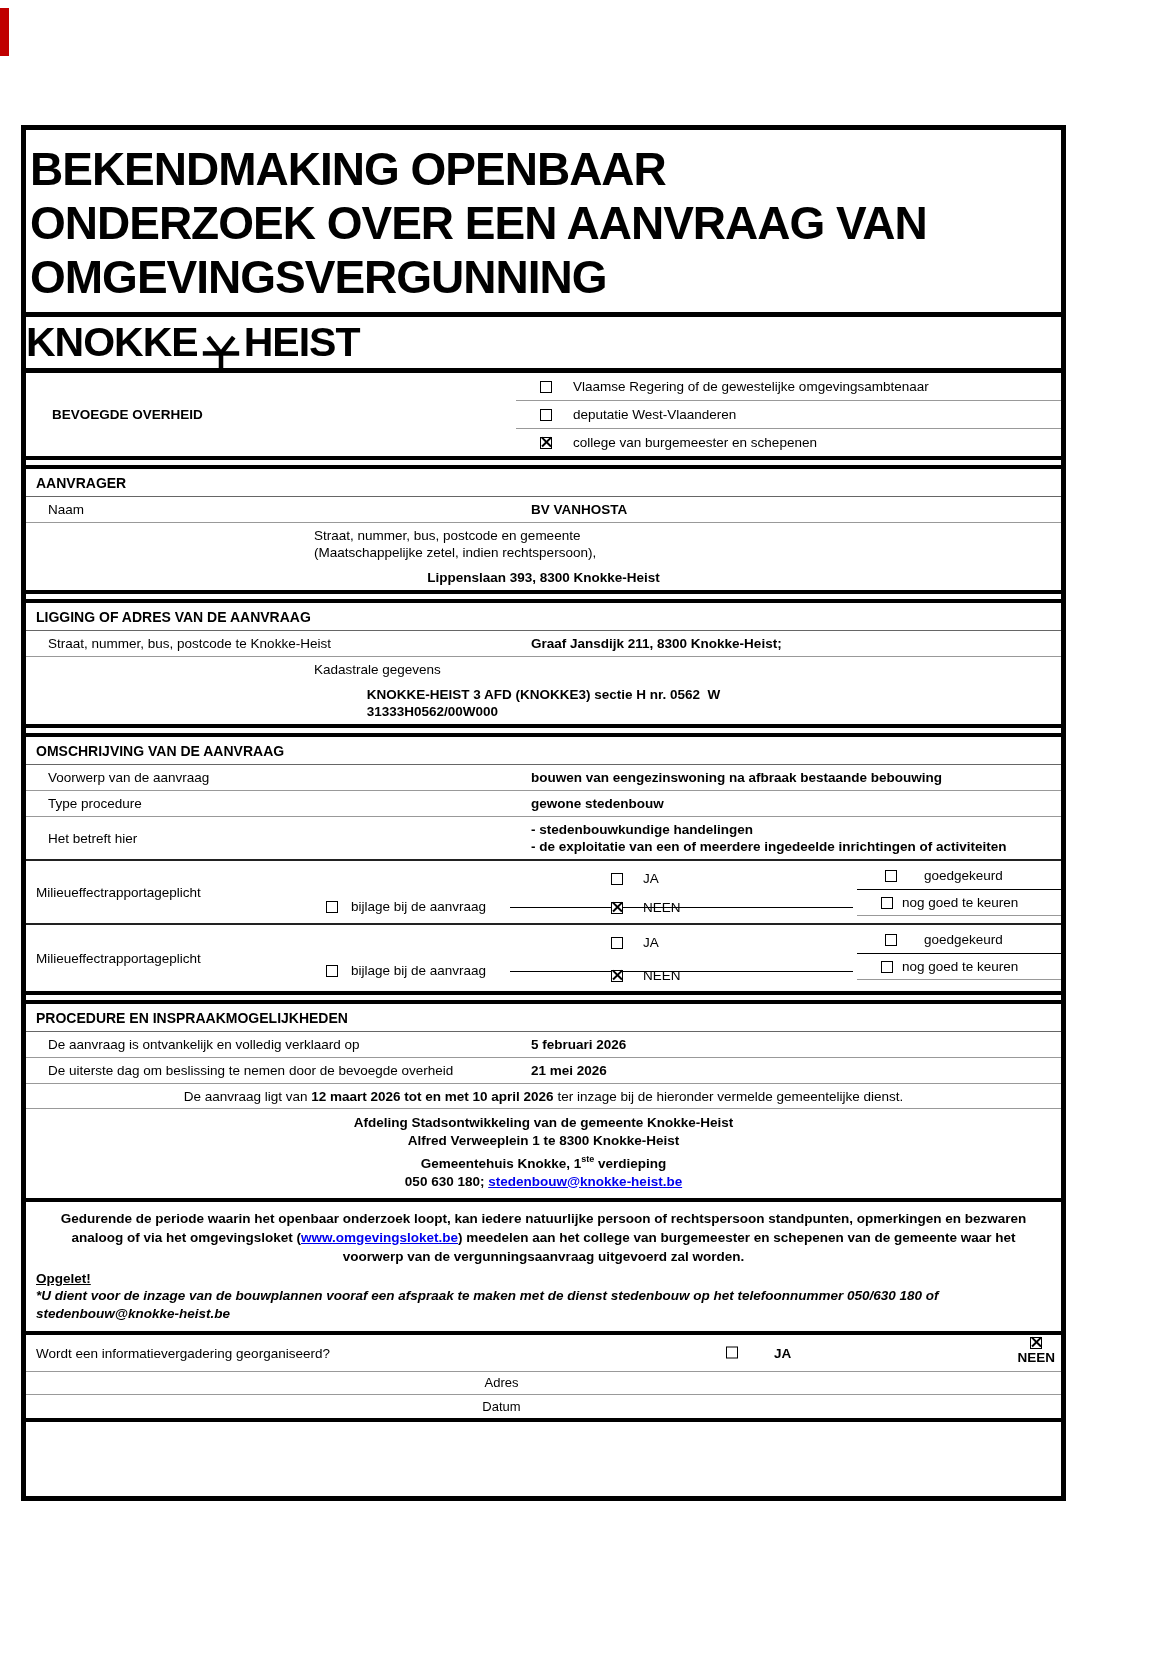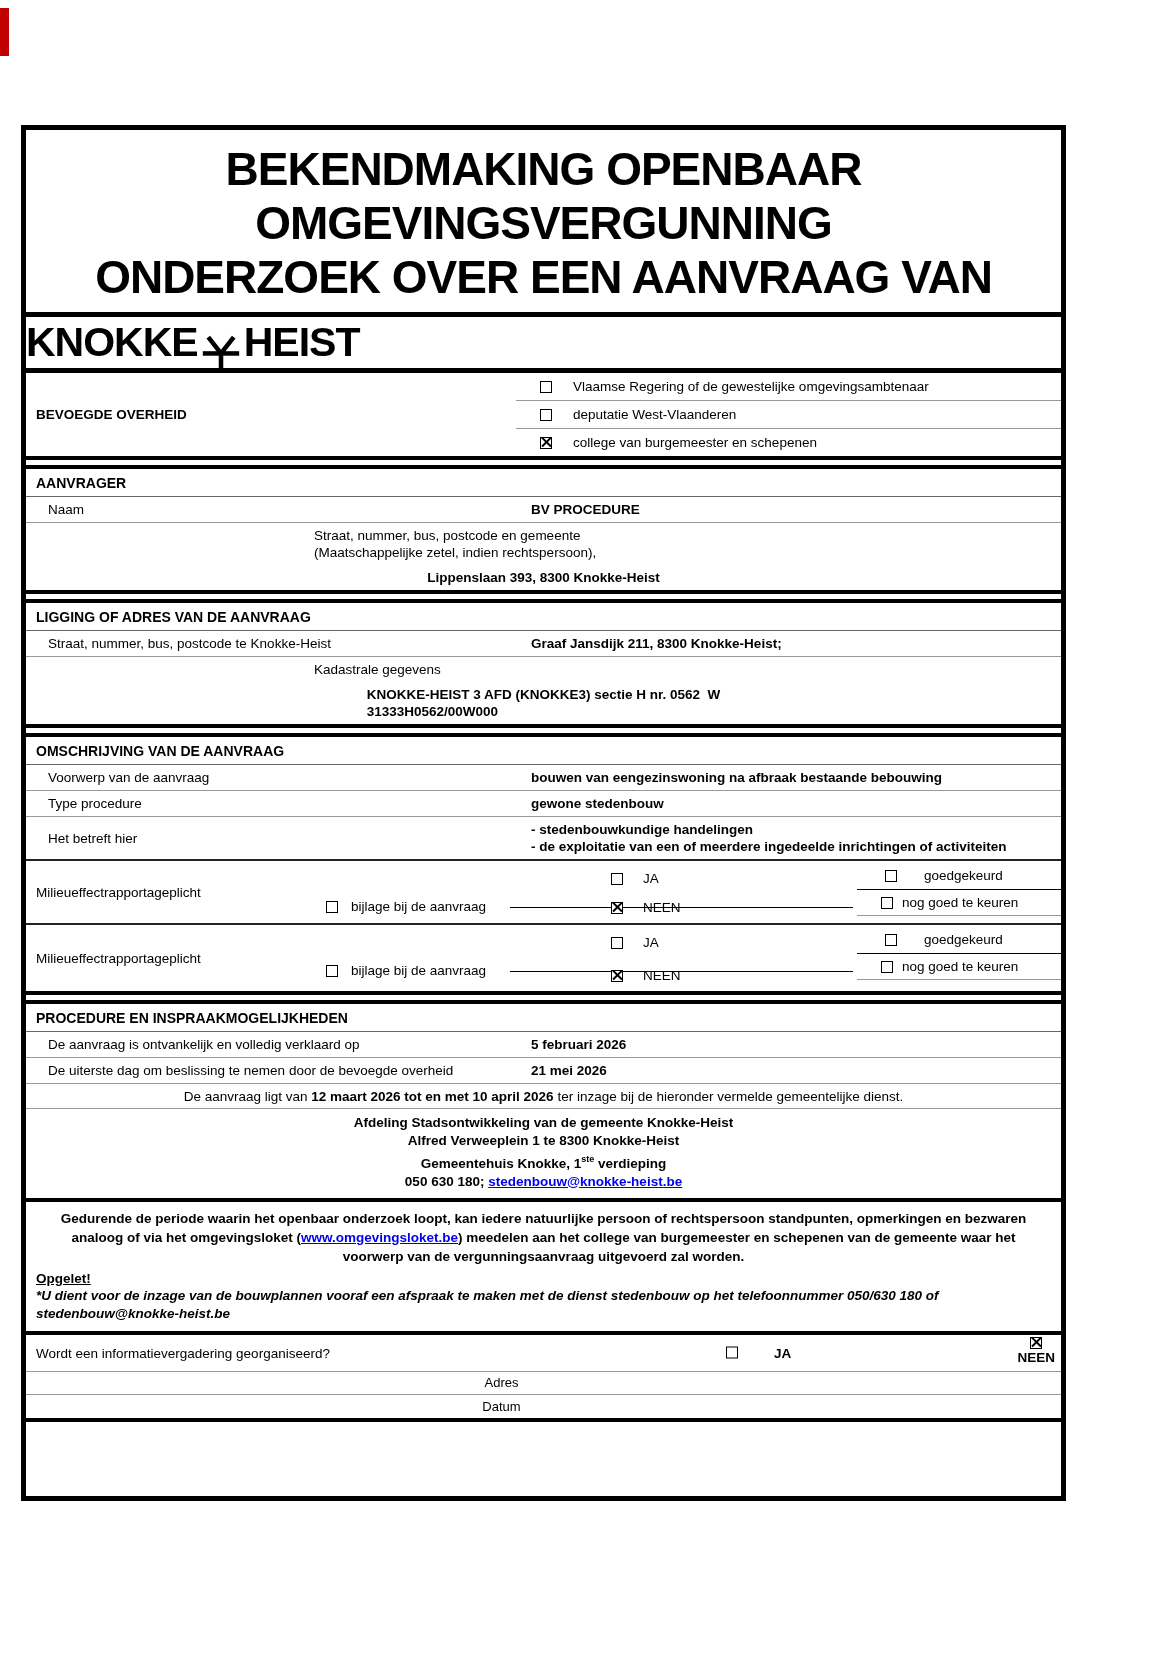--- a/index.html
+++ b/index.html
@@ -8,21 +8,21 @@
     width:1169px; height:1654px; position:relative;
     font-family:"Liberation Sans", sans-serif; color:#000;
   }
   .red-mark { position:absolute; left:0; top:8px; width:9px; height:48px; background:#c00000; }
   .doc {
     position:absolute; left:21px; top:125px; width:1045px; height:1376px;
     border:5px solid #000; display:flex; flex-direction:column; background:#fff; overflow:hidden;
   }
   
   .title-box {
-    border-bottom:5px solid #000; text-align:center; padding:12px 4px 8px;
+    border-bottom:5px solid #000; padding:12px 4px 8px;
     font-weight:bold; font-size:46px; line-height:54px; letter-spacing:-1px;
   }
   .logo-box {
     border-bottom:5px solid #000; height:56px; display:flex; align-items:center; justify-content:flex-start;
     font-weight:bold; font-size:41px; letter-spacing:-1px;
   }
   .logo-star { width:40px; height:44px; margin:10px 3px 0; }
   
   .gap { height:13px; border-top:4px solid #000; border-bottom:4px solid #000; flex:none; }
   .sec { flex:none; }
@@ -34,21 +34,21 @@
   .pre { white-space:pre-wrap; }
   
   .cb { width:12px; height:12px; border:1.6px solid #000; display:inline-block; position:relative; flex:none; background:#fff; cursor:pointer; }
   .cb.checked::before, .cb.checked::after {
     content:""; position:absolute; left:-1px; top:3.6px; width:13px; height:1.6px; background:#000;
   }
   .cb.checked::before { transform:rotate(45deg); }
   .cb.checked::after  { transform:rotate(-45deg); }
   
   .bevoegde { display:flex; }
-  .bev-label { width:490px; flex:none; display:flex; align-items:center; padding-left:10px; font-weight:bold; font-size:13.5px; }
+  .bev-label { width:490px; flex:none; display:flex; align-items:center; padding-left:26px; font-weight:bold; font-size:13.5px; }
   .bev-options { flex:1; display:flex; flex-direction:column; }
   .bev-opt { display:flex; align-items:center; gap:21px; padding:6px 0 6px 24px; border-bottom:1px solid #999; font-size:13.5px; }
   .bev-opt:last-child { border-bottom:none; }
   
   .rap-row { position:relative; height:66px; font-size:13.5px; border-bottom:2px solid #222; }
   .rap-row.last { border-bottom:none; }
   .black-top { border-top:2px solid #222; margin-top:-1px; }
   .rap-label { position:absolute; left:10px; top:50%; transform:translateY(-50%); }
   .rap-bijlage { position:absolute; left:300px; top:38px; display:flex; align-items:center; gap:13px; }
   .rap-line { position:absolute; left:484px; right:208px; top:46px; height:1px; background:#000; }
@@ -77,22 +77,22 @@
 </style>
 </head>
 <body>
 
 <div class="red-mark"></div>
 
 <div class="doc">
 
   <header class="title-box">
     <div>BEKENDMAKING OPENBAAR</div>
+    <div>ONDERZOEK OVER EEN AANVRAAG VAN</div>
     <div>OMGEVINGSVERGUNNING</div>
-    <div>ONDERZOEK OVER EEN AANVRAAG VAN</div>
   </header>
 
   <div class="logo-box">
     <span>KNOKKE</span>
     <svg class="logo-star" viewBox="0 0 44 48" xmlns="http://www.w3.org/2000/svg">
       <g stroke="#000" stroke-width="5">
         <line x1="22" y1="30" x2="2" y2="30"></line>
         <line x1="22" y1="30" x2="8" y2="12"></line>
         <line x1="22" y1="30" x2="36" y2="12"></line>
         <line x1="22" y1="30" x2="42" y2="30"></line>
@@ -119,21 +119,21 @@
       </div>
     </div>
   </section>
 
   <div class="gap"></div>
 
   <section class="sec">
     <div class="sec-h">AANVRAGER</div>
     <div class="row">
       <div class="lbl">Naam</div>
-      <div class="val">BV PROCEDURE</div>
+      <div class="val">BV VANHOSTA</div>
     </div>
     <div class="row">
       <div class="lbl">
         <div>Straat, nummer, bus, postcode en gemeente</div>
         <div>(Maatschappelijke zetel, indien rechtspersoon),</div>
       </div>
       <div class="val">Lippenslaan 393, 8300 Knokke-Heist</div>
     </div>
   </section>
 

